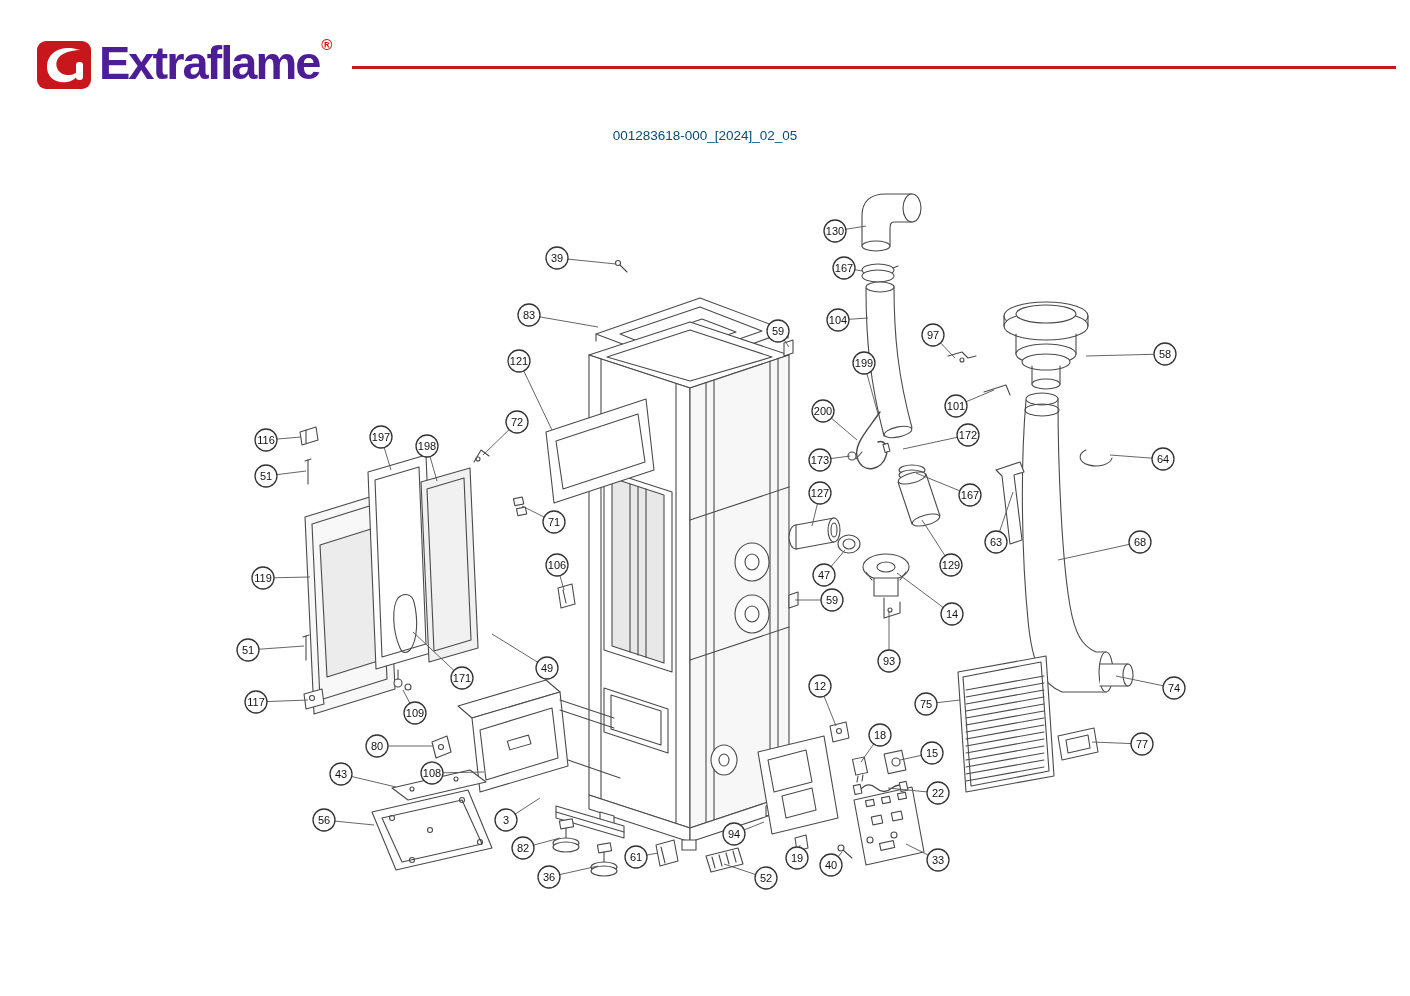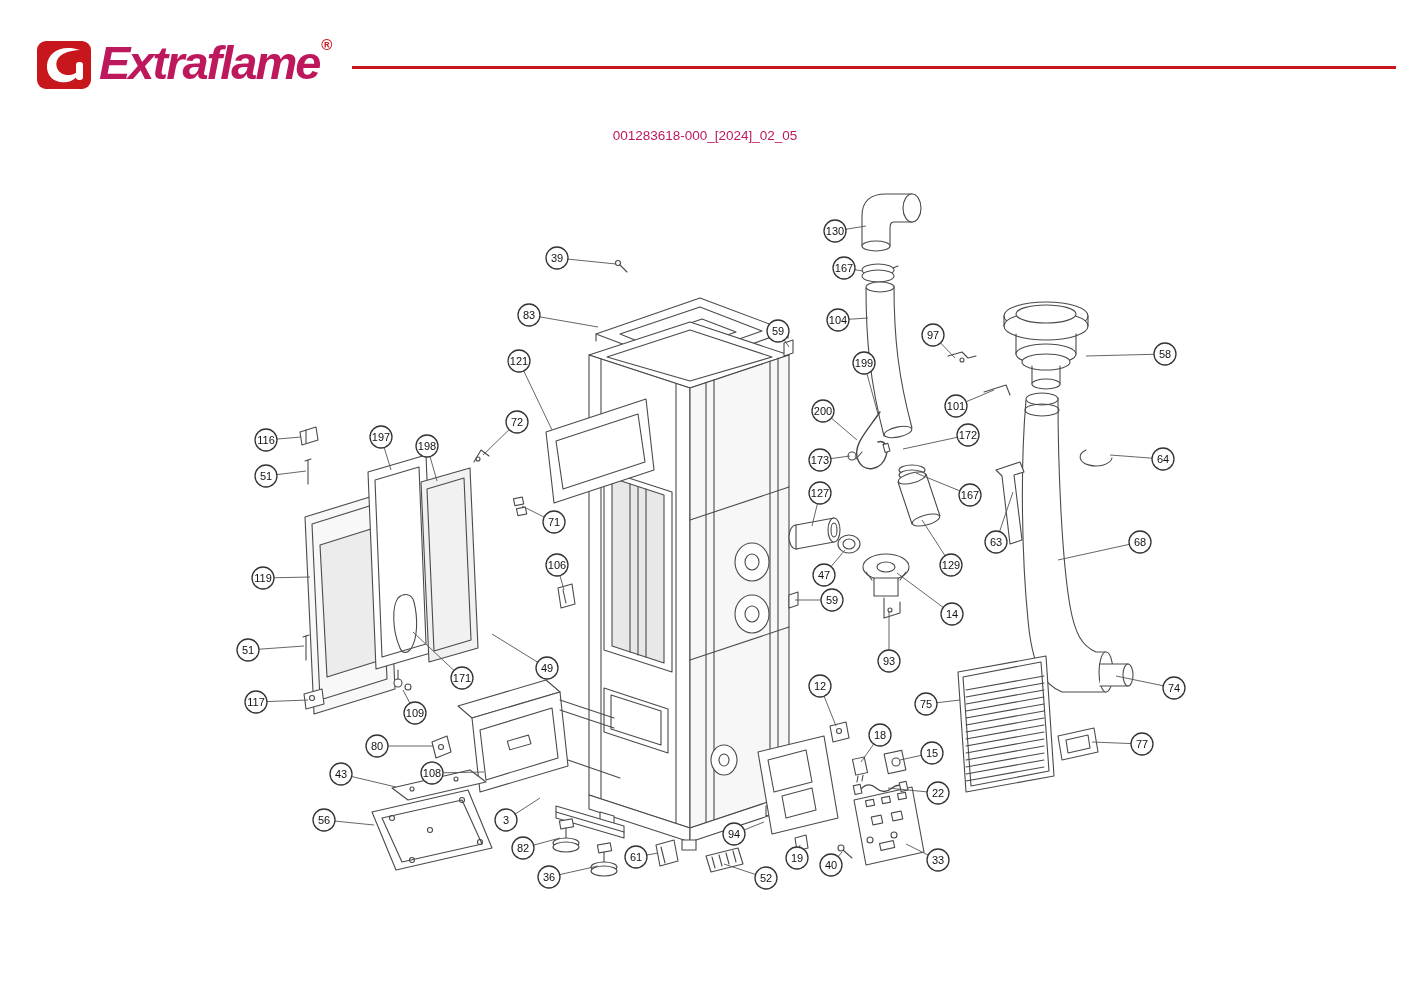--- a/index.html
+++ b/index.html
@@ -1,24 +1,24 @@
 <!DOCTYPE html>
 <html><head>
 <meta charset="utf-8">
 <style>
   *{margin:0;padding:0;box-sizing:border-box}
   html,body{width:1410px;height:996px;background:#fff;font-family:"Liberation Sans",sans-serif}
   .page{position:relative;width:1410px;height:996px;overflow:hidden;background:#fff}
   .header{position:absolute;left:36px;top:38px;right:14px;display:flex;align-items:center;z-index:2}
   .brand{display:flex;align-items:flex-start}
   .brand-mark{display:block}
-  .brand-name{color:#be185d;font-size:47px;font-weight:bold;font-style:italic;letter-spacing:-2px;line-height:1.05;margin-left:5px}
+  .brand-name{color:#4c1d95;font-size:47px;font-weight:bold;letter-spacing:-2px;line-height:1.05;margin-left:5px}
   .reg{color:#c8171c;font-size:15px;font-weight:bold;margin-top:-2px;margin-left:2px}
   .rule{flex:1;height:3px;background:#c8171c;margin-left:20px;margin-top:4px}
-  .doc-code{position:absolute;top:128px;left:0;width:100%;text-align:center;font-size:13.5px;color:#be185d;z-index:2}
+  .doc-code{position:absolute;top:128px;left:0;width:100%;text-align:center;font-size:13.5px;color:#0c4a6e;z-index:2}
   #diagram-svg{position:absolute;left:0;top:0;width:1410px;height:996px}
   #artwork{stroke:#4a4a4a;stroke-width:1.1;fill:none;stroke-linejoin:round;stroke-linecap:round}
   .balloon{fill:#fff;stroke:#333;stroke-width:1.3}
   .leader{stroke:#555;stroke-width:0.9}
   .balloon-label{font-family:"Liberation Sans",sans-serif;font-size:11px;fill:#111;text-anchor:middle}
 </style>
 </head>
 <body>
 
 <div class="page">

